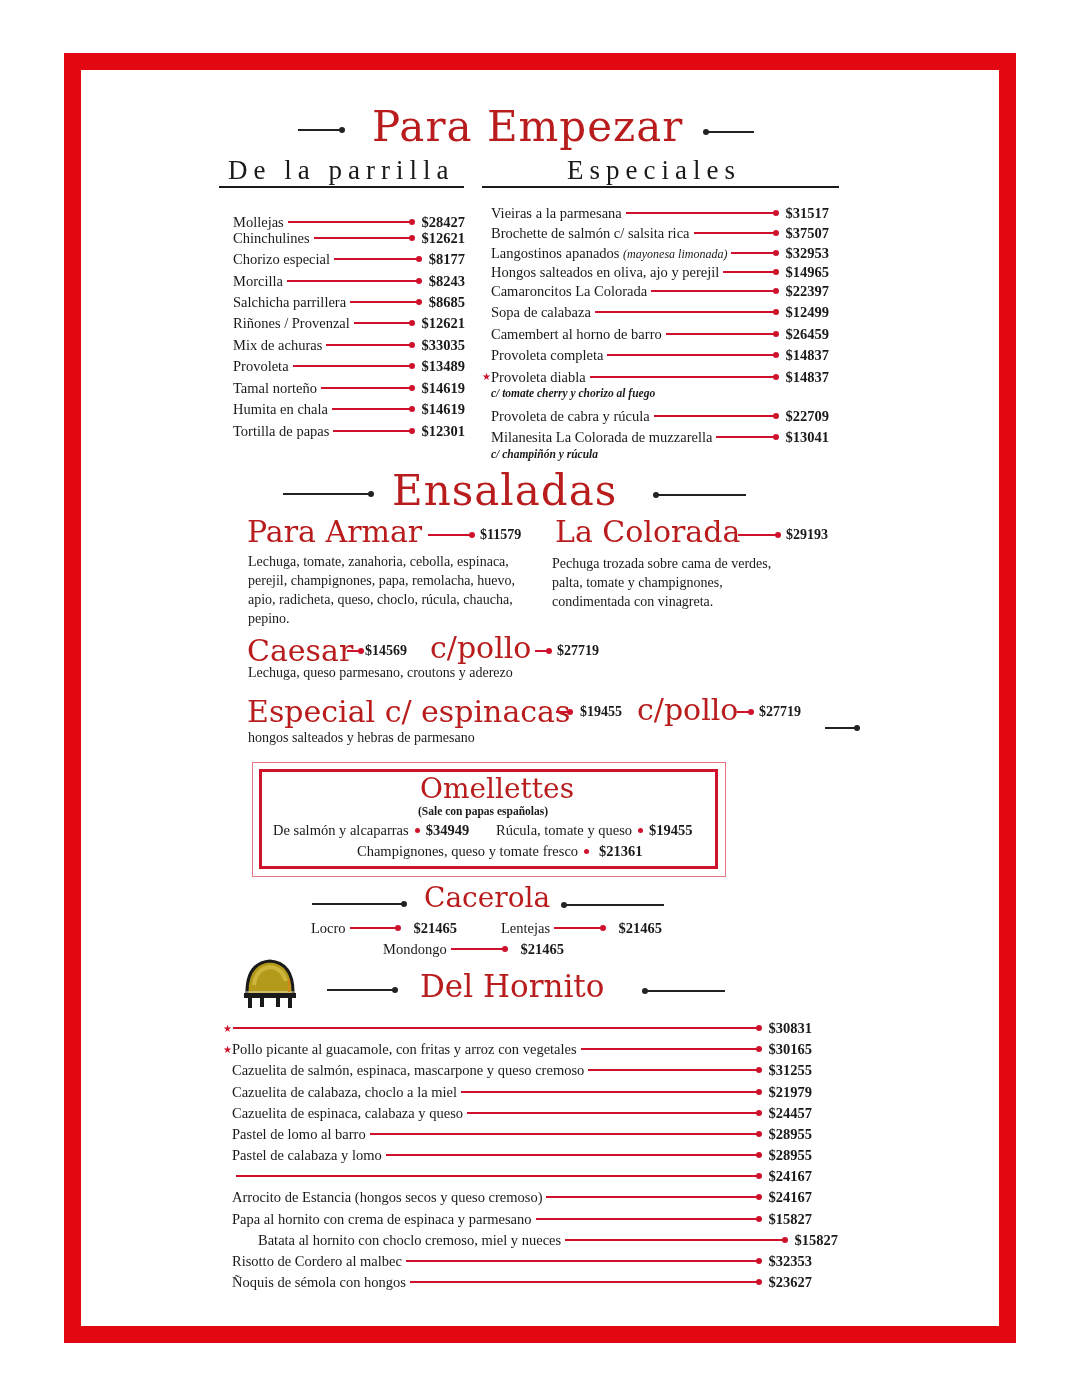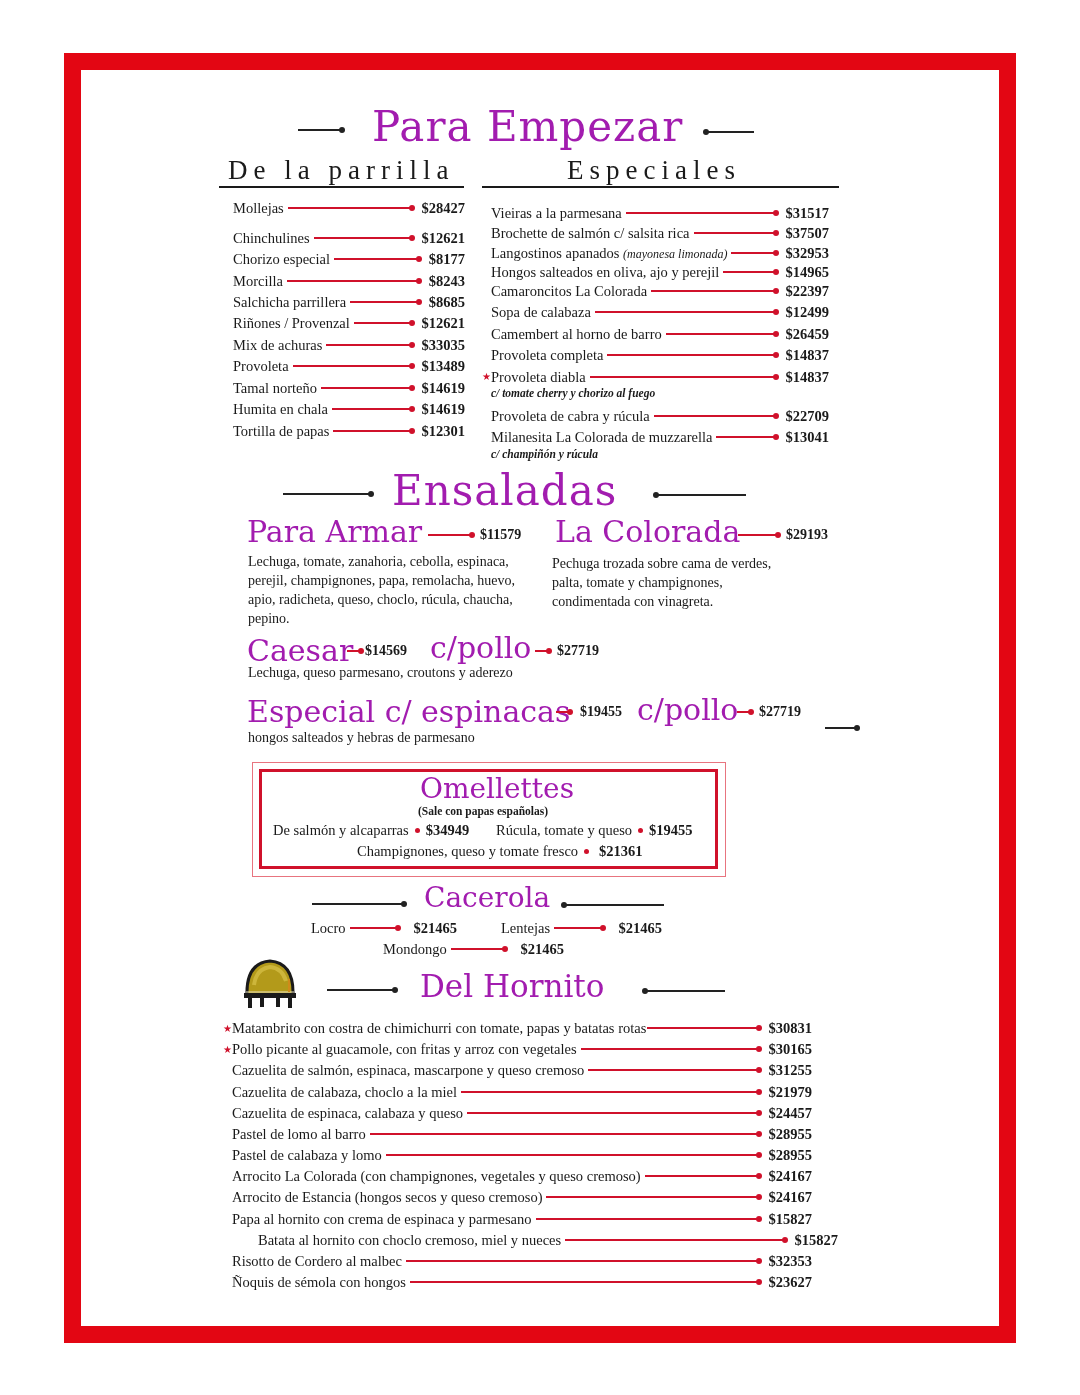--- a/index.html
+++ b/index.html
@@ -2,21 +2,21 @@
 <html><head>
   <meta charset="utf-8">
   <style>
     * { margin: 0; padding: 0; box-sizing: border-box; }
     html, body { width: 1080px; height: 1395px; background: #ffffff; overflow: hidden; }
     body { position: relative; font-family: "Liberation Serif", "DejaVu Serif", serif; color: #1a1a1a; }
 
     .frame { position: absolute; left: 64px; top: 53px; width: 952px; height: 1290px; border: 17px solid #e30613; background: #fff; }
 
     .abs { position: absolute; }
-    .deco { font-family: "DejaVu Serif", "Liberation Serif", serif; color: #a21caf; font-weight: normal; white-space: nowrap; }
+    .deco { font-family: "DejaVu Serif", "Liberation Serif", serif; color: #b91c1c; font-weight: normal; white-space: nowrap; }
     .title-big { font-size: 42px; letter-spacing: 1px; }
     .title-mid { font-size: 30px; }
     .title-sm { font-size: 28px; }
 
     .rule-dot { position: absolute; height: 2px; background: #222; }
     .rule-dot .dot { position: absolute; top: -2px; width: 6px; height: 6px; border-radius: 50%; background: #222; }
     .rule-dot.right-dot .dot { right: -3px; }
     .rule-dot.left-dot .dot { left: -3px; }
 
     .col-head { position: absolute; font-family: "Liberation Serif", serif; font-size: 27px; letter-spacing: 6px; color: #1a1a1a; white-space: nowrap; }
@@ -57,21 +57,21 @@
 <div class="abs deco title-big" style="left:372px; top:102px;">Para Empezar</div>
 <div class="rule-dot left-dot" style="left:706px; top:131px; width:48px;">
     <span class="dot"></span>
   </div>
 
 <div class="col-head" style="left:228px; top:155px;">De la parrilla</div>
 <div class="col-underline" style="left:219px; top:186px; width:245px;"></div>
 <div class="col-head" style="left:567px; top:155px;">Especiales</div>
 <div class="col-underline" style="left:482px; top:186px; width:357px;"></div>
 
-<div class="row" style="left:233px; top:198px; width:232px;">
+<div class="row" style="left:233px; top:212px; width:232px;">
     <span class="name">Mollejas</span>
     <span class="leader"></span>
     <span class="price">$28427</span>
   </div>
 <div class="row" style="left:233px; top:228px; width:232px;">
     <span class="name">Chinchulines</span>
     <span class="leader"></span>
     <span class="price">$12621</span>
   </div>
 <div class="row" style="left:233px; top:249px; width:232px;">
@@ -274,21 +274,20 @@
 <div class="rule-dot right-dot" style="left:327px; top:989px; width:68px;">
     <span class="dot"></span>
   </div>
 <div class="abs deco title-sm" style="left:420px; top:968px; font-size:31px;">Del Hornito</div>
 <div class="rule-dot left-dot" style="left:645px; top:990px; width:80px;">
     <span class="dot"></span>
   </div>
 
 <span class="star" style="left:223px; top:1023px;">★</span>
 <div class="row" style="left:232px; top:1018px; width:580px;">
-    <span class="name">Matambrito con costra de chimichurri con tomate, papas y batatas rotas</span>
     <span class="leader" style="margin-left:1px;"></span>
     <span class="price">$30831</span>
   </div>
 <span class="star" style="left:223px; top:1044px;">★</span>
 <div class="row" style="left:232px; top:1039px; width:580px;">
     <span class="name">Pollo picante al guacamole, con fritas y arroz con vegetales</span>
     <span class="leader"></span>
     <span class="price">$30165</span>
   </div>
 <div class="row" style="left:232px; top:1060px; width:580px;">
@@ -310,21 +309,20 @@
     <span class="name">Pastel de lomo al barro</span>
     <span class="leader"></span>
     <span class="price">$28955</span>
   </div>
 <div class="row" style="left:232px; top:1145px; width:580px;">
     <span class="name">Pastel de calabaza y lomo</span>
     <span class="leader"></span>
     <span class="price">$28955</span>
   </div>
 <div class="row" style="left:232px; top:1166px; width:580px;">
-    <span class="name">Arrocito La Colorada (con champignones, vegetales y queso cremoso)</span>
     <span class="leader"></span>
     <span class="price">$24167</span>
   </div>
 <div class="row" style="left:232px; top:1187px; width:580px;">
     <span class="name">Arrocito de Estancia (hongos secos y queso cremoso)</span>
     <span class="leader"></span>
     <span class="price">$24167</span>
   </div>
 <div class="row" style="left:232px; top:1209px; width:580px;">
     <span class="name">Papa al hornito con crema de espinaca y parmesano</span>

